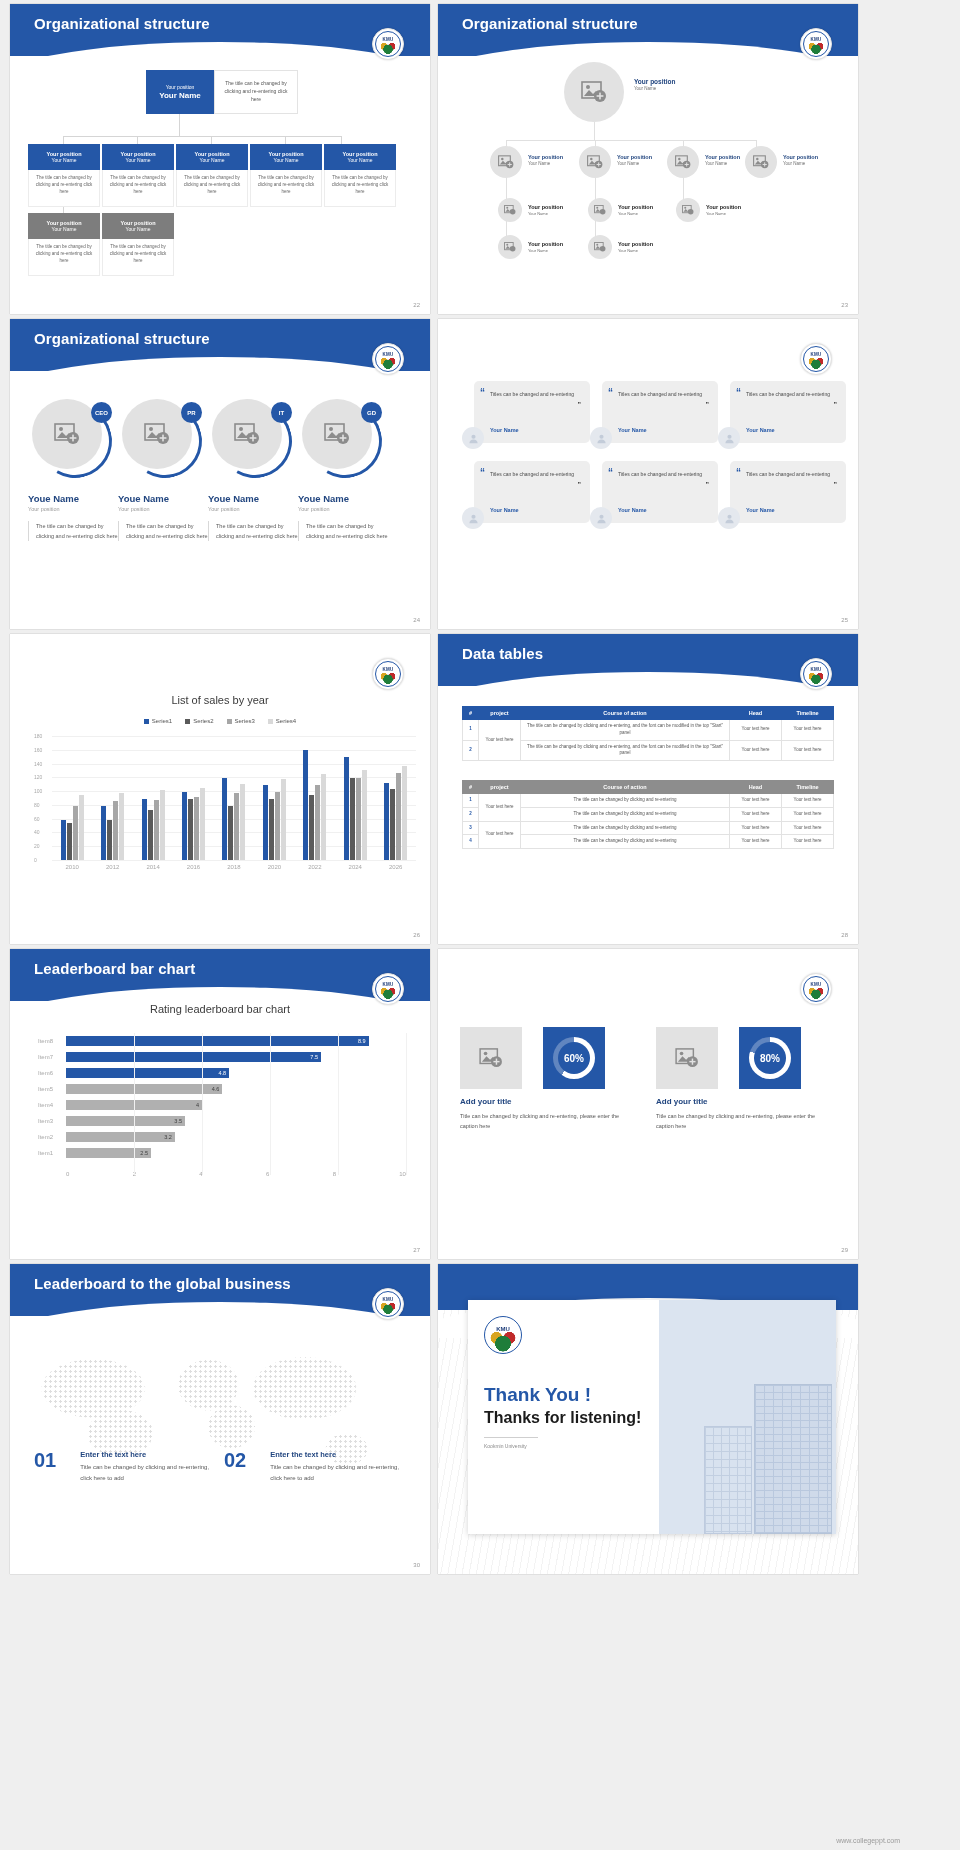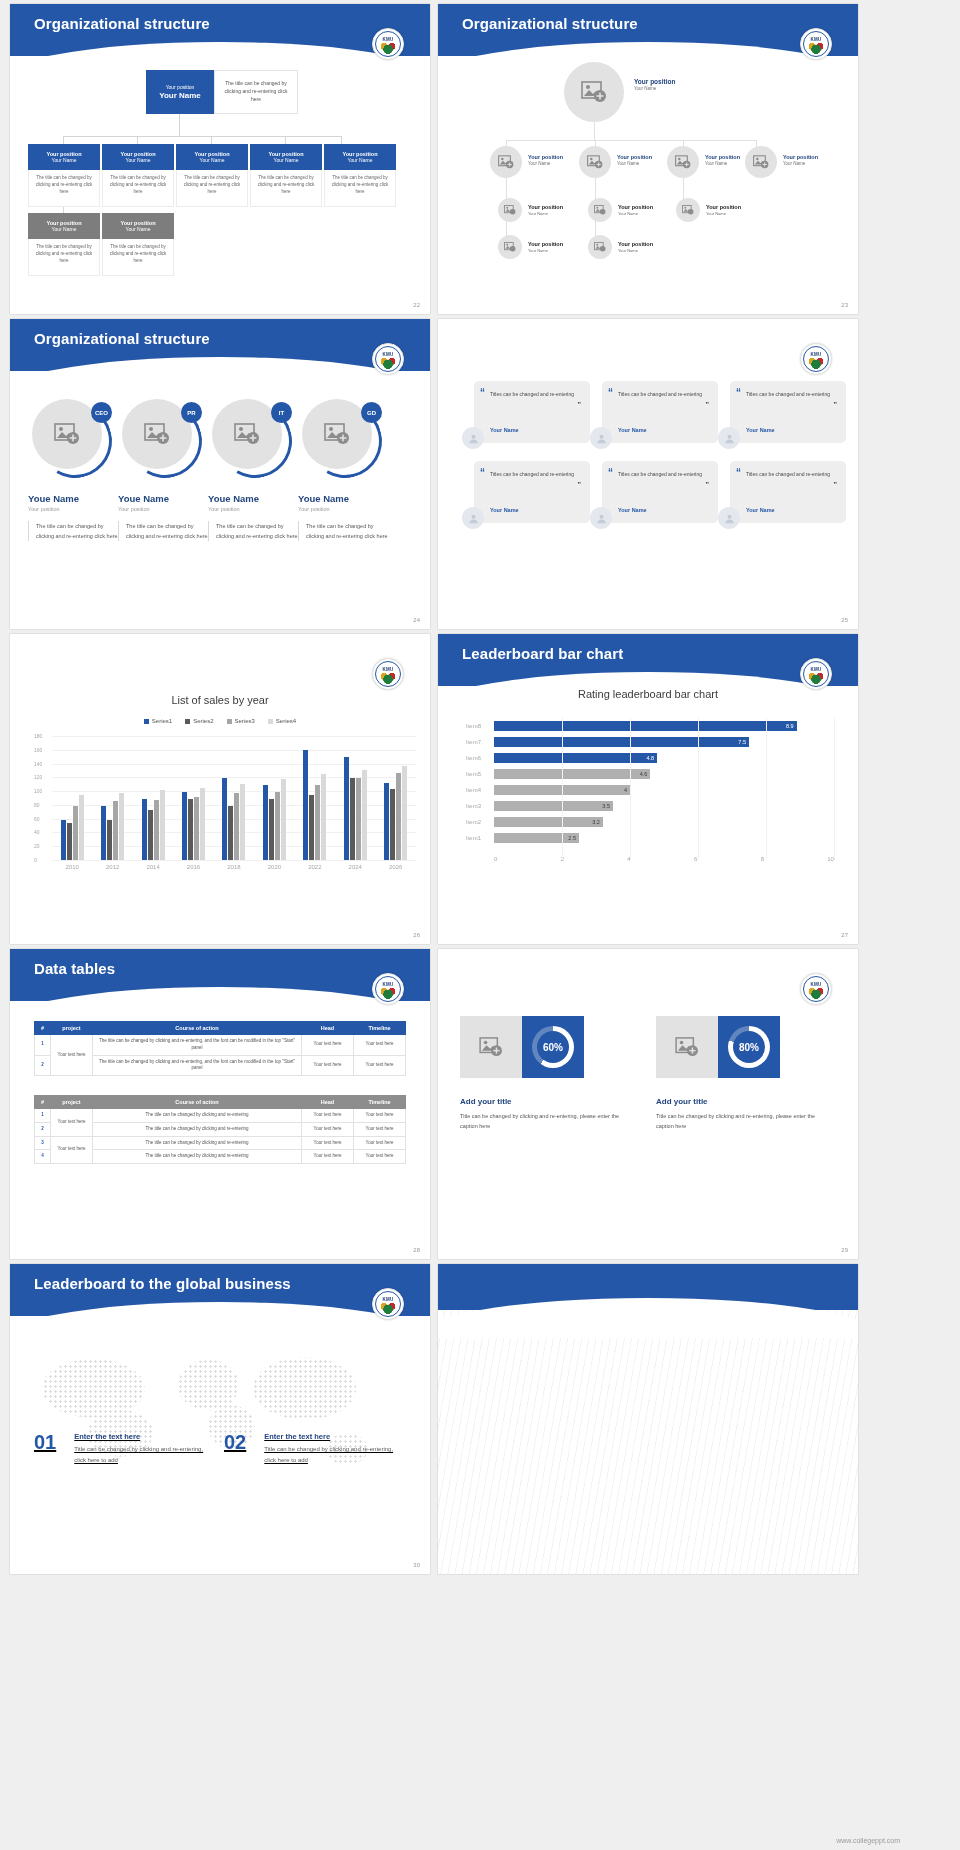--- a/index.html
+++ b/index.html
@@ -194,21 +194,21 @@
     padding:3px 2px; text-align:center; border:1px solid #2457A7;
   }
   .s28 table.t2 th { background:#8d8d8d; border-color:#8d8d8d; }
   .s28 td {
     border:1px solid #e2e2e2; font-size:4.5px; color:#555;
     padding:3px 3px; text-align:center; line-height:1.5;
   }
   .s28 td.num { color:#2457A7; font-weight:bold; width:14px; }
 
   
-  .s29 .pair { position:absolute; top:67px; display:flex; }
+  .s29 .pair { position:absolute; top:78px; display:flex;gap:21px; }
   .s29 .imgbox { width:62px; height:62px; background:#e2e2e2; display:flex;align-items:center;justify-content:center;}
   .s29 .pctbox { width:62px; height:62px; background:#2457A7; display:flex;align-items:center;justify-content:center;}
   .s29 .donut {
     width:42px;height:42px;border-radius:50%;
     display:flex;align-items:center;justify-content:center;
     color:#fff; font-size:10px; font-weight:bold;
   }
   .s29 .capt { position:absolute; top:148px; width:178px; }
   .s29 .capt .h { font-size:8px; font-weight:bold; color:#21457f; }
   .s29 .capt .p { font-size:5.5px; color:#555; line-height:1.9; margin-top:5px;}
@@ -224,21 +224,21 @@
       radial-gradient(ellipse 22% 32% at 72% 34%, #000 60%, transparent 62%),
       radial-gradient(ellipse 9% 16% at 83% 72%, #000 60%, transparent 62%);
     mask-image:
       radial-gradient(ellipse 22% 30% at 17% 34%, #000 60%, transparent 62%),
       radial-gradient(ellipse 14% 24% at 24% 62%, #000 60%, transparent 62%),
       radial-gradient(ellipse 13% 26% at 47% 32%, #000 60%, transparent 62%),
       radial-gradient(ellipse 10% 22% at 53% 58%, #000 60%, transparent 62%),
       radial-gradient(ellipse 22% 32% at 72% 34%, #000 60%, transparent 62%),
       radial-gradient(ellipse 9% 16% at 83% 72%, #000 60%, transparent 62%);
   }
-  .s30 .blk { position:absolute; top:168px; display:flex; gap:18px;text-decoration:underline; }
+  .s30 .blk { position:absolute; top:186px; display:flex; gap:24px; }
   .s30 .bignum { font-size:20px; font-weight:bold; color:#2457A7; line-height:1; }
   .s30 .bh { font-size:7.5px; font-weight:bold; color:#21457f; }
   .s30 .bp { font-size:6px; color:#5a5a5a; line-height:1.9; margin-top:3px; }
 
   
   .s31 { background:#fff; }
   .s31 .bluecorner {
     position:absolute; left:0; top:0; width:100%; height:46px; background:#2457A7;
   }
   .s31 .bluecorner::after{
@@ -822,112 +822,20 @@
         <span>2016</span>
         <span>2018</span>
         <span>2020</span>
         <span>2022</span>
         <span>2024</span>
         <span>2026</span>
       </div>
 
     <div class="pagenum">26</div>
   </div>
-
-  <div class="slide s27">
-    <div class="band curve-down">
-      <div class="band-title">Leaderboard bar chart</div>
-    </div>
-    <div class="logo">
-        <div class="ring"></div>
-      </div>
-
-    <div class="ctitle">Rating leaderboard bar chart</div>
-    <div class="rows" id="s27-rows">
-        <div class="r">
-          <div class="cat">Item8</div>
-          <div class="track">
-            <div class="hbar" style="width: 89%; background: rgb(36, 87, 167);">
-              <span>8.9</span>
-            </div>
-          </div>
-        </div>
-        <div class="r">
-          <div class="cat">Item7</div>
-          <div class="track">
-            <div class="hbar" style="width: 75%; background: rgb(36, 87, 167);">
-              <span>7.5</span>
-            </div>
-          </div>
-        </div>
-        <div class="r">
-          <div class="cat">Item6</div>
-          <div class="track">
-            <div class="hbar" style="width: 48%; background: rgb(36, 87, 167);">
-              <span>4.8</span>
-            </div>
-          </div>
-        </div>
-        <div class="r">
-          <div class="cat">Item5</div>
-          <div class="track">
-            <div class="hbar grey" style="width: 46%; background: rgb(176, 176, 176);">
-              <span>4.6</span>
-            </div>
-          </div>
-        </div>
-        <div class="r">
-          <div class="cat">Item4</div>
-          <div class="track">
-            <div class="hbar grey" style="width: 40%; background: rgb(176, 176, 176);">
-              <span>4</span>
-            </div>
-          </div>
-        </div>
-        <div class="r">
-          <div class="cat">Item3</div>
-          <div class="track">
-            <div class="hbar grey" style="width: 35%; background: rgb(176, 176, 176);">
-              <span>3.5</span>
-            </div>
-          </div>
-        </div>
-        <div class="r">
-          <div class="cat">Item2</div>
-          <div class="track">
-            <div class="hbar grey" style="width: 32%; background: rgb(176, 176, 176);">
-              <span>3.2</span>
-            </div>
-          </div>
-        </div>
-        <div class="r">
-          <div class="cat">Item1</div>
-          <div class="track">
-            <div class="hbar grey" style="width: 25%; background: rgb(176, 176, 176);">
-              <span>2.5</span>
-            </div>
-          </div>
-        </div>
-      </div>
-    <div class="axis" id="s27-axis">
-        <span>0</span>
-        <span>2</span>
-        <span>4</span>
-        <span>6</span>
-        <span>8</span>
-        <span>10</span>
-      </div>
-
-    <div class="pagenum">27</div>
-  <div class="vgrid" style="left: 124px;"></div>
-      <div class="vgrid" style="left: 192px;"></div>
-      <div class="vgrid" style="left: 260px;"></div>
-      <div class="vgrid" style="left: 328px;"></div>
-      <div class="vgrid" style="left: 396px;"></div>
-    </div>
 
   <div class="slide s28">
     <div class="band curve-down">
       <div class="band-title">Data tables</div>
     </div>
     <div class="logo">
         <div class="ring"></div>
       </div>
 
     <div class="tbl" style="top:72px;">
@@ -1011,20 +919,112 @@
               <td>Your text here</td>
               <td>Your text here</td>
             </tr>
           </tbody>
       </table>
     </div>
 
     <div class="pagenum">28</div>
   </div>
 
+  <div class="slide s27">
+    <div class="band curve-down">
+      <div class="band-title">Leaderboard bar chart</div>
+    </div>
+    <div class="logo">
+        <div class="ring"></div>
+      </div>
+
+    <div class="ctitle">Rating leaderboard bar chart</div>
+    <div class="rows" id="s27-rows">
+        <div class="r">
+          <div class="cat">Item8</div>
+          <div class="track">
+            <div class="hbar" style="width: 89%; background: rgb(36, 87, 167);">
+              <span>8.9</span>
+            </div>
+          </div>
+        </div>
+        <div class="r">
+          <div class="cat">Item7</div>
+          <div class="track">
+            <div class="hbar" style="width: 75%; background: rgb(36, 87, 167);">
+              <span>7.5</span>
+            </div>
+          </div>
+        </div>
+        <div class="r">
+          <div class="cat">Item6</div>
+          <div class="track">
+            <div class="hbar" style="width: 48%; background: rgb(36, 87, 167);">
+              <span>4.8</span>
+            </div>
+          </div>
+        </div>
+        <div class="r">
+          <div class="cat">Item5</div>
+          <div class="track">
+            <div class="hbar grey" style="width: 46%; background: rgb(176, 176, 176);">
+              <span>4.6</span>
+            </div>
+          </div>
+        </div>
+        <div class="r">
+          <div class="cat">Item4</div>
+          <div class="track">
+            <div class="hbar grey" style="width: 40%; background: rgb(176, 176, 176);">
+              <span>4</span>
+            </div>
+          </div>
+        </div>
+        <div class="r">
+          <div class="cat">Item3</div>
+          <div class="track">
+            <div class="hbar grey" style="width: 35%; background: rgb(176, 176, 176);">
+              <span>3.5</span>
+            </div>
+          </div>
+        </div>
+        <div class="r">
+          <div class="cat">Item2</div>
+          <div class="track">
+            <div class="hbar grey" style="width: 32%; background: rgb(176, 176, 176);">
+              <span>3.2</span>
+            </div>
+          </div>
+        </div>
+        <div class="r">
+          <div class="cat">Item1</div>
+          <div class="track">
+            <div class="hbar grey" style="width: 25%; background: rgb(176, 176, 176);">
+              <span>2.5</span>
+            </div>
+          </div>
+        </div>
+      </div>
+    <div class="axis" id="s27-axis">
+        <span>0</span>
+        <span>2</span>
+        <span>4</span>
+        <span>6</span>
+        <span>8</span>
+        <span>10</span>
+      </div>
+
+    <div class="pagenum">27</div>
+  <div class="vgrid" style="left: 124px;"></div>
+      <div class="vgrid" style="left: 192px;"></div>
+      <div class="vgrid" style="left: 260px;"></div>
+      <div class="vgrid" style="left: 328px;"></div>
+      <div class="vgrid" style="left: 396px;"></div>
+    </div>
+
   <div class="slide s29">
     <div class="logo">
         <div class="ring"></div>
       </div>
 
     <div class="pair" style="left:22px;">
       <div class="imgbox">
         <svg width="24" height="20" viewBox="0 0 26 22" fill="#8c8c8c">
             <rect x="1" y="1" width="19" height="16" fill="none" stroke="#8c8c8c" stroke-width="1.6"></rect>
             <circle cx="7" cy="6" r="2"></circle>
@@ -1096,19 +1096,33 @@
       </div>
     </div>
 
     <div class="pagenum">30</div>
   </div>
 
   <div class="slide s31">
     <div class="lines"></div>
     <div class="bluecorner"></div>
 
+    <div class="panel">
+      <div class="lside">
+        <div class="biglogo"></div>
+        <div class="ty">Thank You !</div>
+        <div class="tl">Thanks for listening!</div>
+        <div class="hr"></div>
+        <div class="uni">Kookmin University</div>
+      </div>
+      <div class="rside">
+        <div class="sky"></div>
+        <div class="bldg2"></div>
+        <div class="bldg"></div>
+      </div>
+    </div>
 
     <div class="pagenum" style="color:transparent">31</div>
   </div>
 
 </div>
 
 <div class="watermark">www.collegeppt.com</div>
 
 </body></html>

